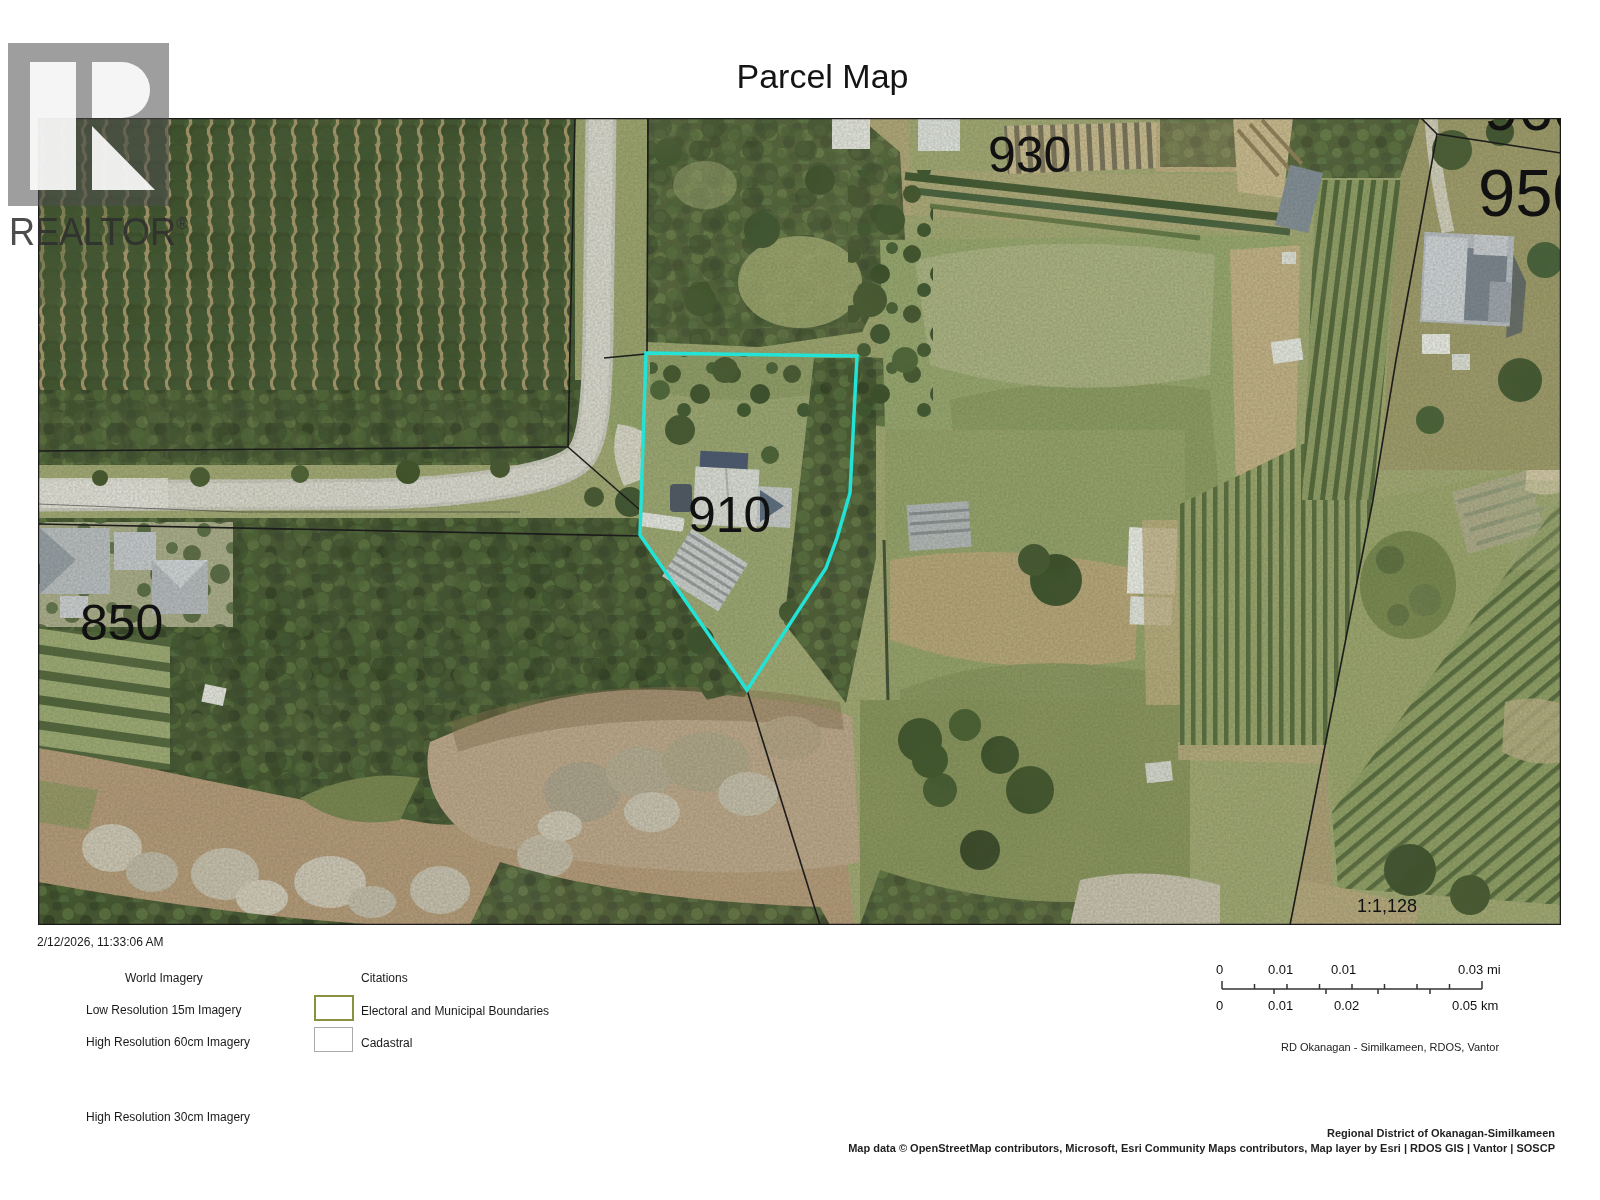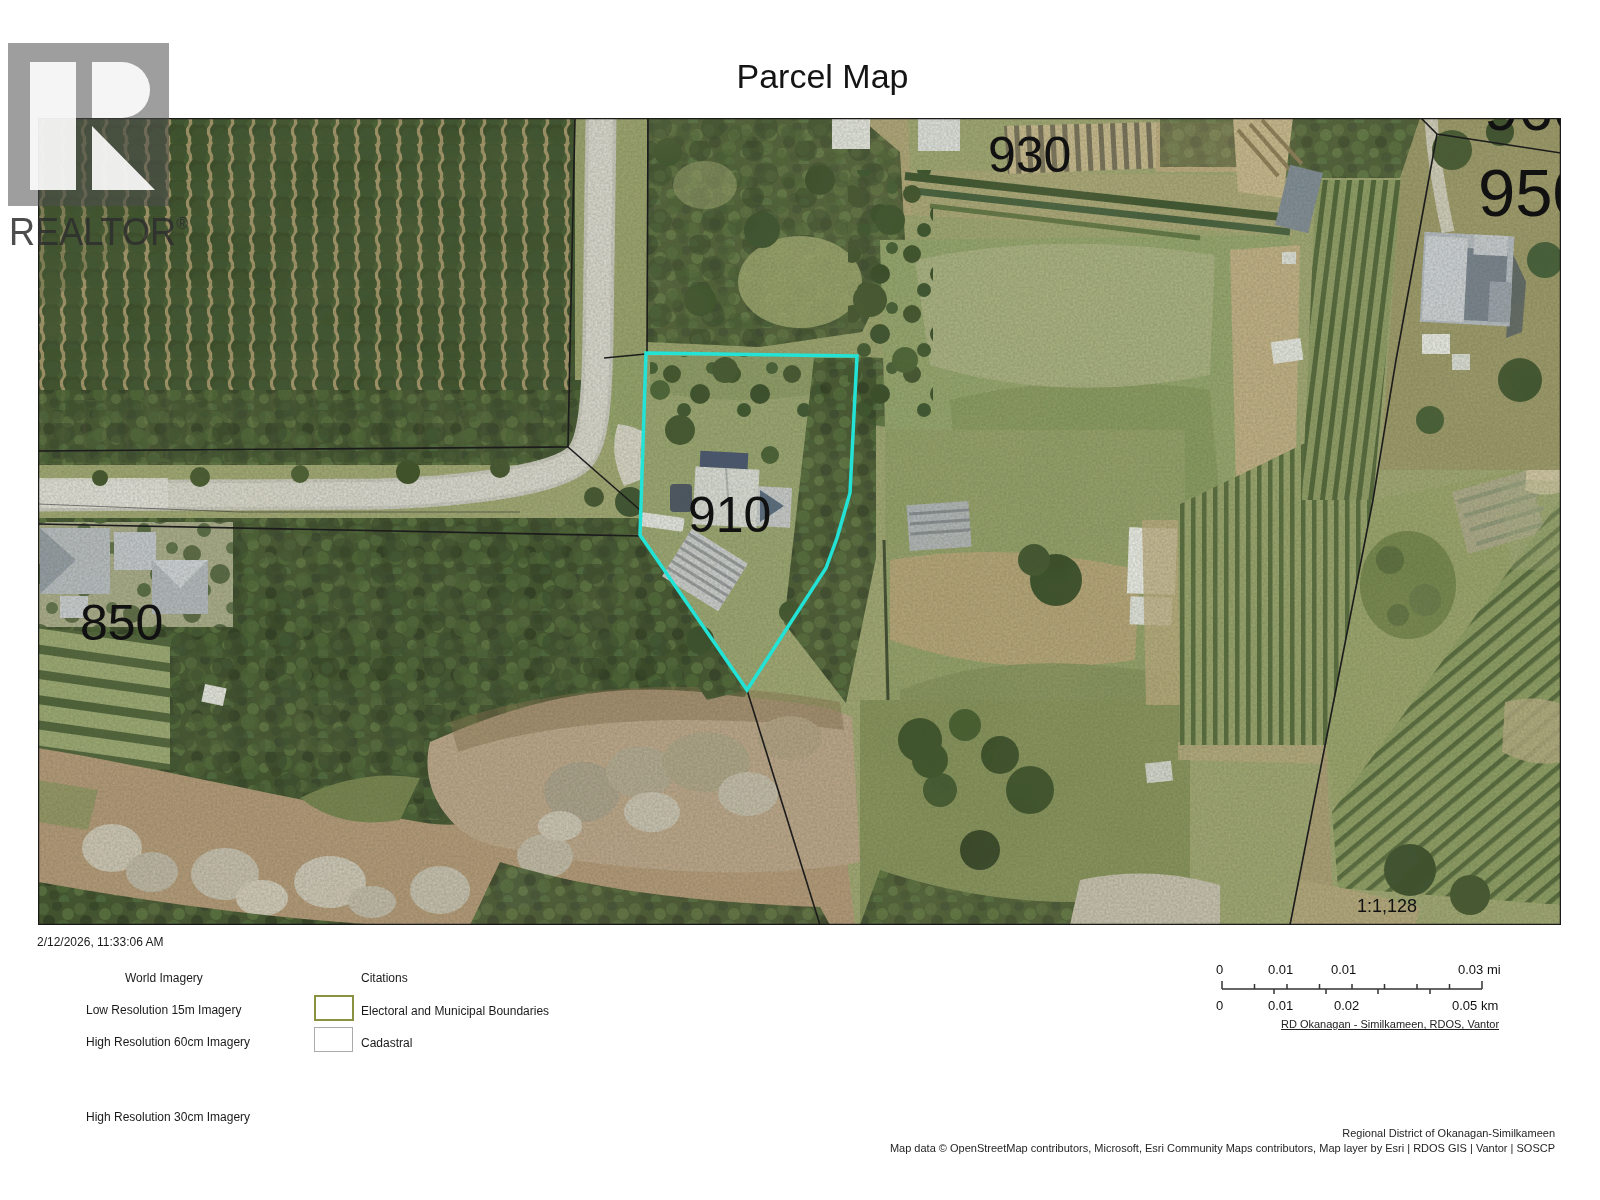--- a/index.html
+++ b/index.html
@@ -1,20 +1,20 @@
 <!DOCTYPE html>
 <html><head>
 <meta charset="utf-8">
 <style>
 html,body{margin:0;padding:0;}
 body{width:1600px;height:1200px;background:#ffffff;font-family:"Liberation Sans",sans-serif;position:relative;overflow:hidden;}
 .abs{position:absolute;}
 #title{left:0;top:57px;width:1645px;text-align:center;font-size:34px;color:#141414;}
 .leg{font-size:12px;color:#1a1a1a;}
-.sm{font-size:11px;color:#1f1f1f;}
+.sm{font-size:11px;color:#1f1f1f;font-weight:bold;}
 </style>
 </head>
 <body>
 <div class="abs" id="title">Parcel Map</div>
 
 <svg class="abs" style="left:38px;top:118px" width="1523" height="807" viewBox="38 118 1523 807" xmlns="http://www.w3.org/2000/svg">
 <defs>
 
 <pattern id="orch" width="21" height="36" patternUnits="userSpaceOnUse">
   <circle cx="10" cy="5" r="9" fill="#3d512d"></circle>
@@ -379,15 +379,15 @@
 </g>
 </svg>
 <div class="abs" style="left:1216px;top:962px;font-size:13px;color:#111;">0</div>
 <div class="abs" style="left:1268px;top:962px;font-size:13px;color:#111;">0.01</div>
 <div class="abs" style="left:1331px;top:962px;font-size:13px;color:#111;">0.01</div>
 <div class="abs" style="left:1458px;top:962px;font-size:13px;color:#111;text-align:right;">0.03 mi</div>
 <div class="abs" style="left:1216px;top:998px;font-size:13px;color:#111;">0</div>
 <div class="abs" style="left:1268px;top:998px;font-size:13px;color:#111;">0.01</div>
 <div class="abs" style="left:1334px;top:998px;font-size:13px;color:#111;">0.02</div>
 <div class="abs" style="left:1452px;top:998px;font-size:13px;color:#111;">0.05 km</div>
-<div class="abs" style="left:1281px;top:1018px;font-size:11px;color:#222;text-decoration:underline;">RD Okanagan - Similkameen, RDOS, Vantor</div>
+<div class="abs" style="left:1281px;top:1041px;font-size:11px;color:#222;">RD Okanagan - Similkameen, RDOS, Vantor</div>
 <div class="abs sm" style="left:0;top:1127px;width:1555px;text-align:right;">Regional District of Okanagan-Similkameen</div>
 <div class="abs sm" style="left:0;top:1142px;width:1555px;text-align:right;">Map data © OpenStreetMap contributors, Microsoft, Esri Community Maps contributors, Map layer by Esri | RDOS GIS | Vantor | SOSCP</div>
 
 </body></html>

